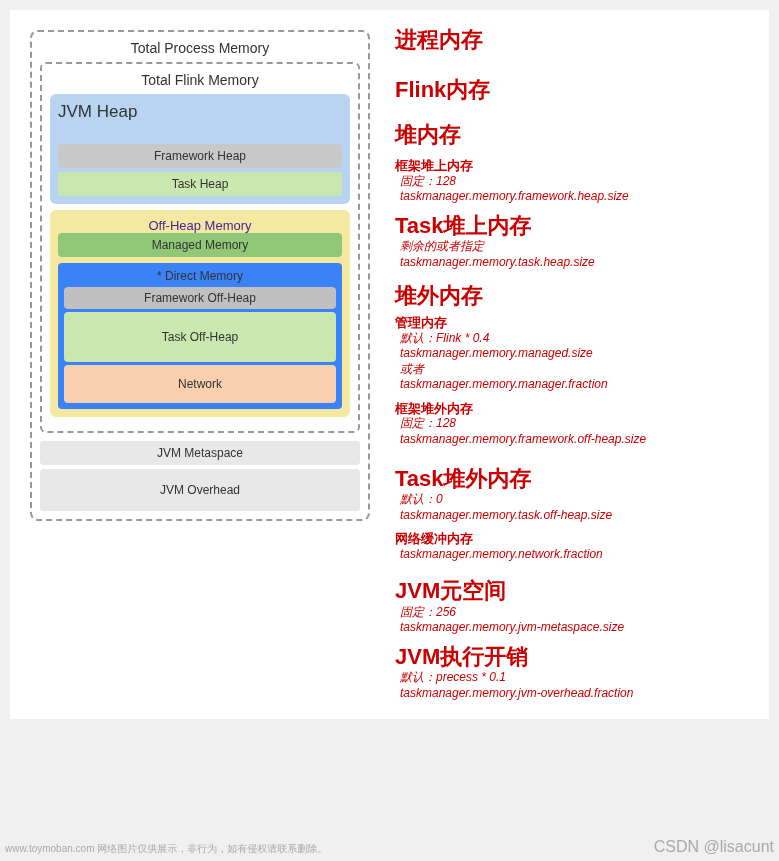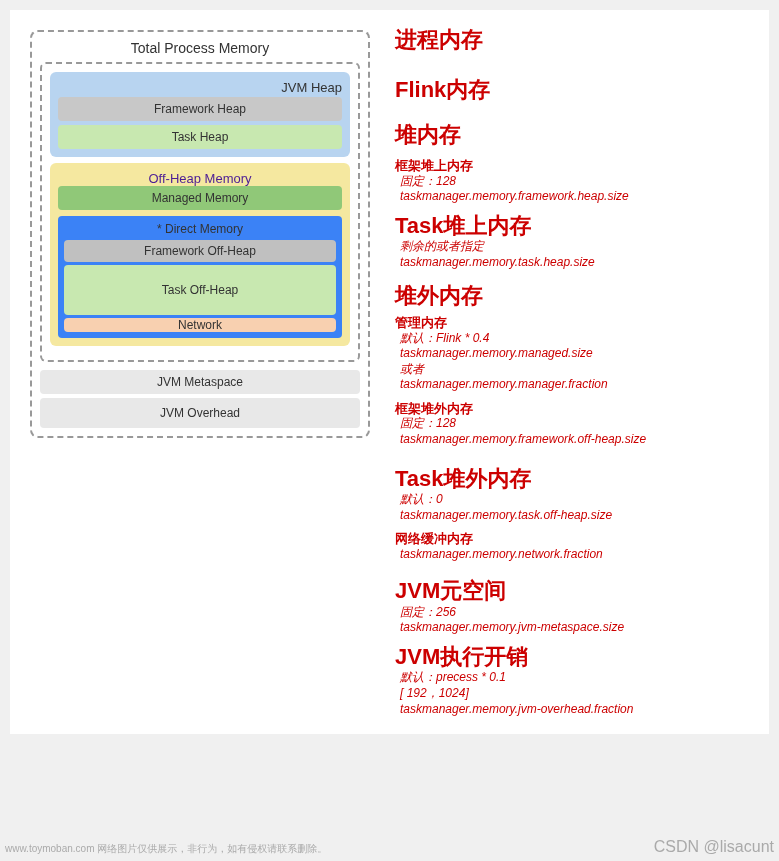--- a/index.html
+++ b/index.html
@@ -59,24 +59,24 @@
       background: white;
       margin-bottom: 8px;
     }
     .jvm-heap-box {
       background: #b8d4f0;
       border-radius: 6px;
       padding: 8px;
       margin-bottom: 6px;
     }
     .jvm-heap-label {
-      text-align: right;
-      font-size: 13px;
-      color: #333;
-      margin-bottom: 2px;
+      text-align: left;
+      font-size: 17px;
+      color: #333;
+      margin-bottom: 22px;
     }
     .framework-heap-box {
       background: #c8c8c8;
       border-radius: 4px;
       text-align: center;
       padding: 5px;
       font-size: 12px;
       color: #333;
       margin-bottom: 4px;
     }
@@ -134,39 +134,39 @@
       text-align: center;
       padding: 18px;
       font-size: 12px;
       color: #333;
       margin-bottom: 3px;
     }
     .network-box {
       background: #f8d0b0;
       border-radius: 4px;
       text-align: center;
-      padding: 0;
+      padding: 12px;
       font-size: 12px;
       color: #333;
     }
     .jvm-metaspace-box {
       background: #e8e8e8;
       border-radius: 4px;
       text-align: center;
       padding: 5px;
       font-size: 12px;
       color: #333;
       margin-bottom: 4px;
       width: 100%;
     }
     .jvm-overhead-box {
       background: #e8e8e8;
       border-radius: 4px;
       text-align: center;
-      padding: 8px;
+      padding: 14px;
       font-size: 12px;
       color: #333;
       width: 100%;
     }
 
     
     .right-section {
       margin-bottom: 2px;
     }
     .zh-title-large {
@@ -205,20 +205,21 @@
   </style>
 </head>
 <body>
 
 <div class="main-container">
 
   <div class="left-panel">
     <div class="total-process-box">
       <div class="box-label">Total Process Memory</div>
       <div class="total-flink-box">
+        <div class="box-label">Total Flink Memory</div>
 
         <div class="jvm-heap-box">
           <div class="jvm-heap-label">JVM Heap</div>
           <div class="framework-heap-box">Framework Heap</div>
           <div class="task-heap-box">Task Heap</div>
         </div>
 
         <div class="offheap-memory-box">
           <div class="offheap-label">Off-Heap Memory</div>
           <div class="managed-memory-box">Managed Memory</div>
@@ -295,20 +296,19 @@
 
     <div class="right-section" style="margin-top:14px;">
       <div class="zh-title-large">JVM元空间</div>
       <div class="zh-config">固定：256</div>
       <div class="zh-config">taskmanager.memory.jvm-metaspace.size</div>
     </div>
 
     <div class="right-section" style="margin-top:6px;">
       <div class="zh-title-large">JVM执行开销</div>
       <div class="zh-config">默认：precess * 0.1</div>
-      <div class="zh-config">[ 192，1024]</div>
       <div class="zh-config">taskmanager.memory.jvm-overhead.fraction</div>
     </div>
   </div>
 </div>
 
 <div class="watermark">www.toymoban.com 网络图片仅供展示，非行为，如有侵权请联系删除。</div>
 <div class="watermark2">CSDN @lisacunt</div>
 
 </body></html>

